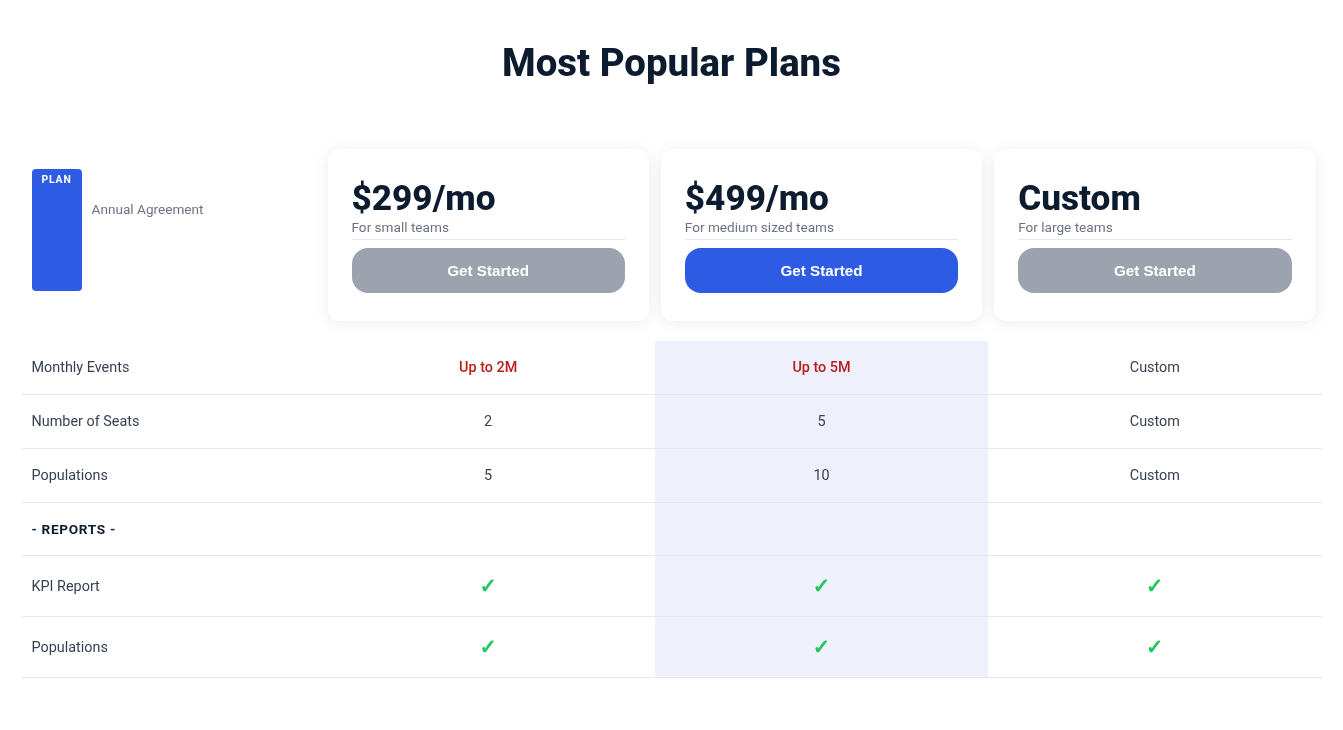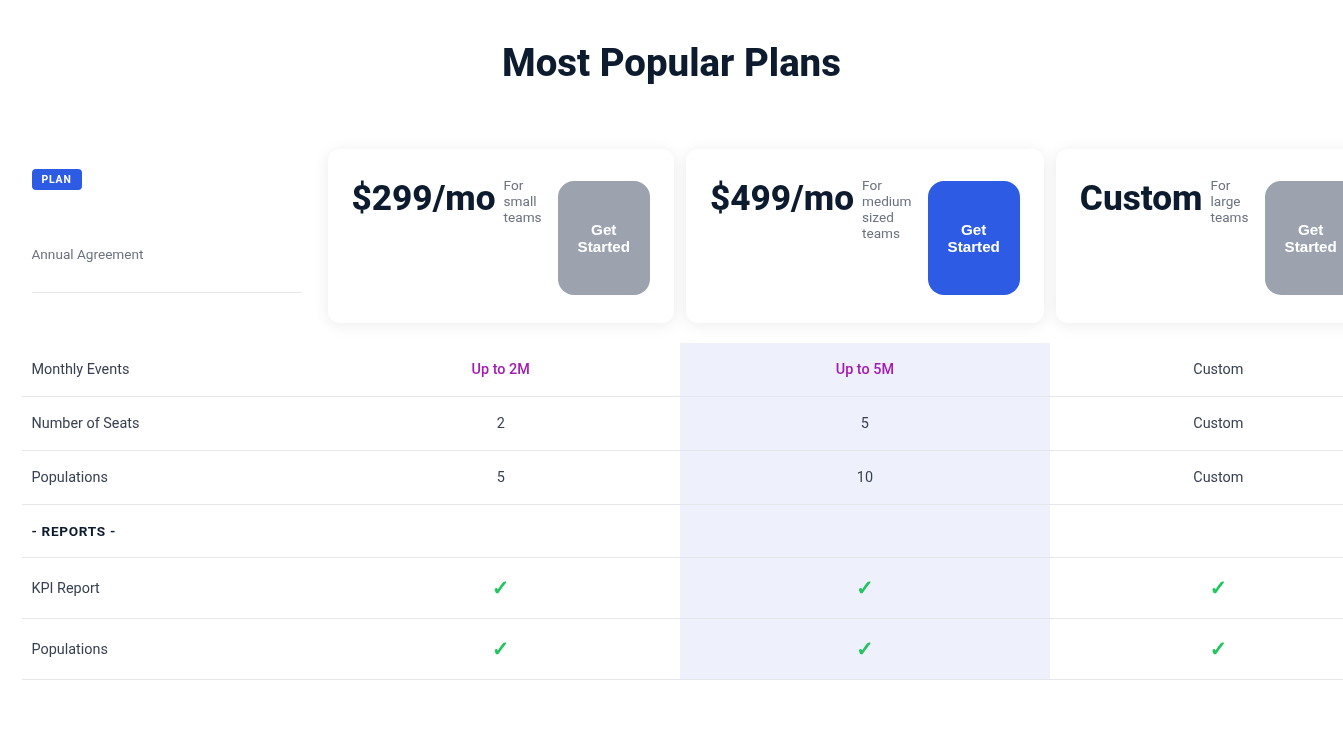--- a/index.html
+++ b/index.html
@@ -27,22 +27,23 @@
       grid-template-columns: 300px 1fr 1fr 1fr;
     }
 
     
     .header-row {
       display: contents;
     }
     .features-header {
       padding: 20px 20px 30px 10px;
       display: flex;
-      flex-direction: column;
-      gap: 24px;
+      flex-direction: row;
+      gap: 10px;
+      text-align: right;
     }
     .plan-badge {
       background: #2d5be3;
       color: #fff;
       font-size: 0.65rem;
       font-weight: 700;
       letter-spacing: 0.08em;
       padding: 4px 10px;
       border-radius: 4px;
       width: fit-content;
@@ -63,22 +64,22 @@
       margin-top: 6px;
     }
 
     .plan-card {
       background: #fff;
       border-radius: 12px;
       margin: 0 6px;
       padding: 28px 24px;
       box-shadow: 0 2px 16px rgba(0,0,0,0.08);
       display: flex;
-      flex-direction: row;
-      gap: 8px;
+      flex-direction: column;
+      gap: 0;
       position: relative;
     }
     .plan-price {
       font-size: 2.2rem;
       font-weight: 800;
       color: #0d1b2e;
     }
     .plan-description {
       font-size: 0.85rem;
       color: #6b7280;
@@ -127,21 +128,21 @@
       border-bottom: 1px solid #e5e7eb;
       display: flex;
       align-items: center;
       justify-content: center;
       text-align: center;
     }
     .feature-value-cell.highlighted {
       background: #eef0fb;
     }
     .feature-value-cell.blue-text {
-      color: #a21caf;
+      color: #b91c1c;
       font-weight: 500;
     }
 
     .checkmark {
       color: #22c55e;
       font-size: 1.3rem;
       font-weight: 700;
     }
 
     

